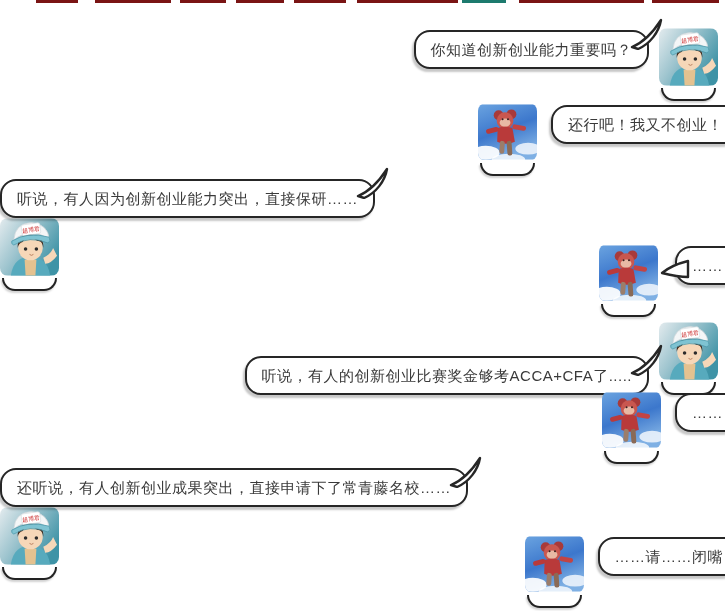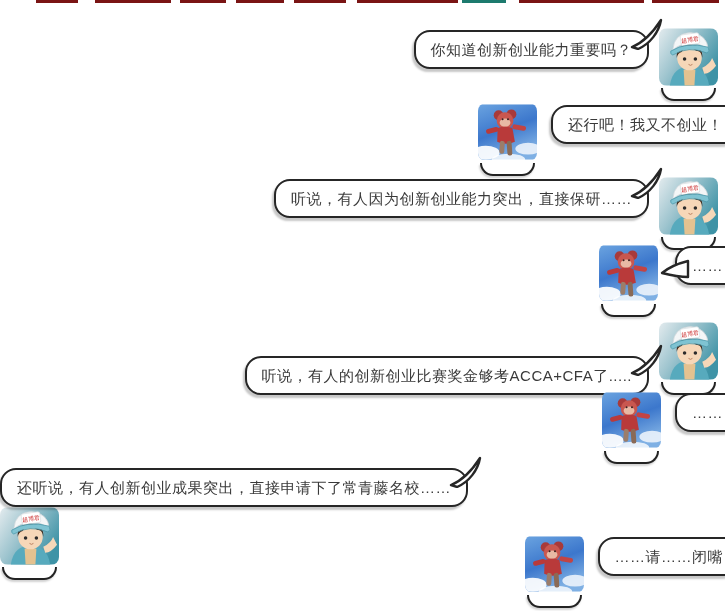--- a/index.html
+++ b/index.html
@@ -24,21 +24,21 @@
     left: 0;
     width: 100%;
     display: flex;
     align-items: flex-start;
   }
   .row.right { justify-content: flex-end; padding-right: 7px; }
   .row.left  { justify-content: flex-end; padding-left: 35px; margin-left: 15px; }
 
   .r1 { top: 28px; }
   .r2 { top: 103px; }
-  .r3 { top: 177px; }
+  .r3 { top: 177px; flex-direction: column; }
   .r4 { top: 244px; }
   .r5 { top: 322px; align-items: flex-end; }
   .r6 { top: 391px; }
   .r7 { top: 466px; flex-direction: column; }
   .r8 { top: 535px; }
 
   
   .avatar { width: 59px; flex: 0 0 auto; }
   .avatar-img {
     width: 59px; height: 58px;

